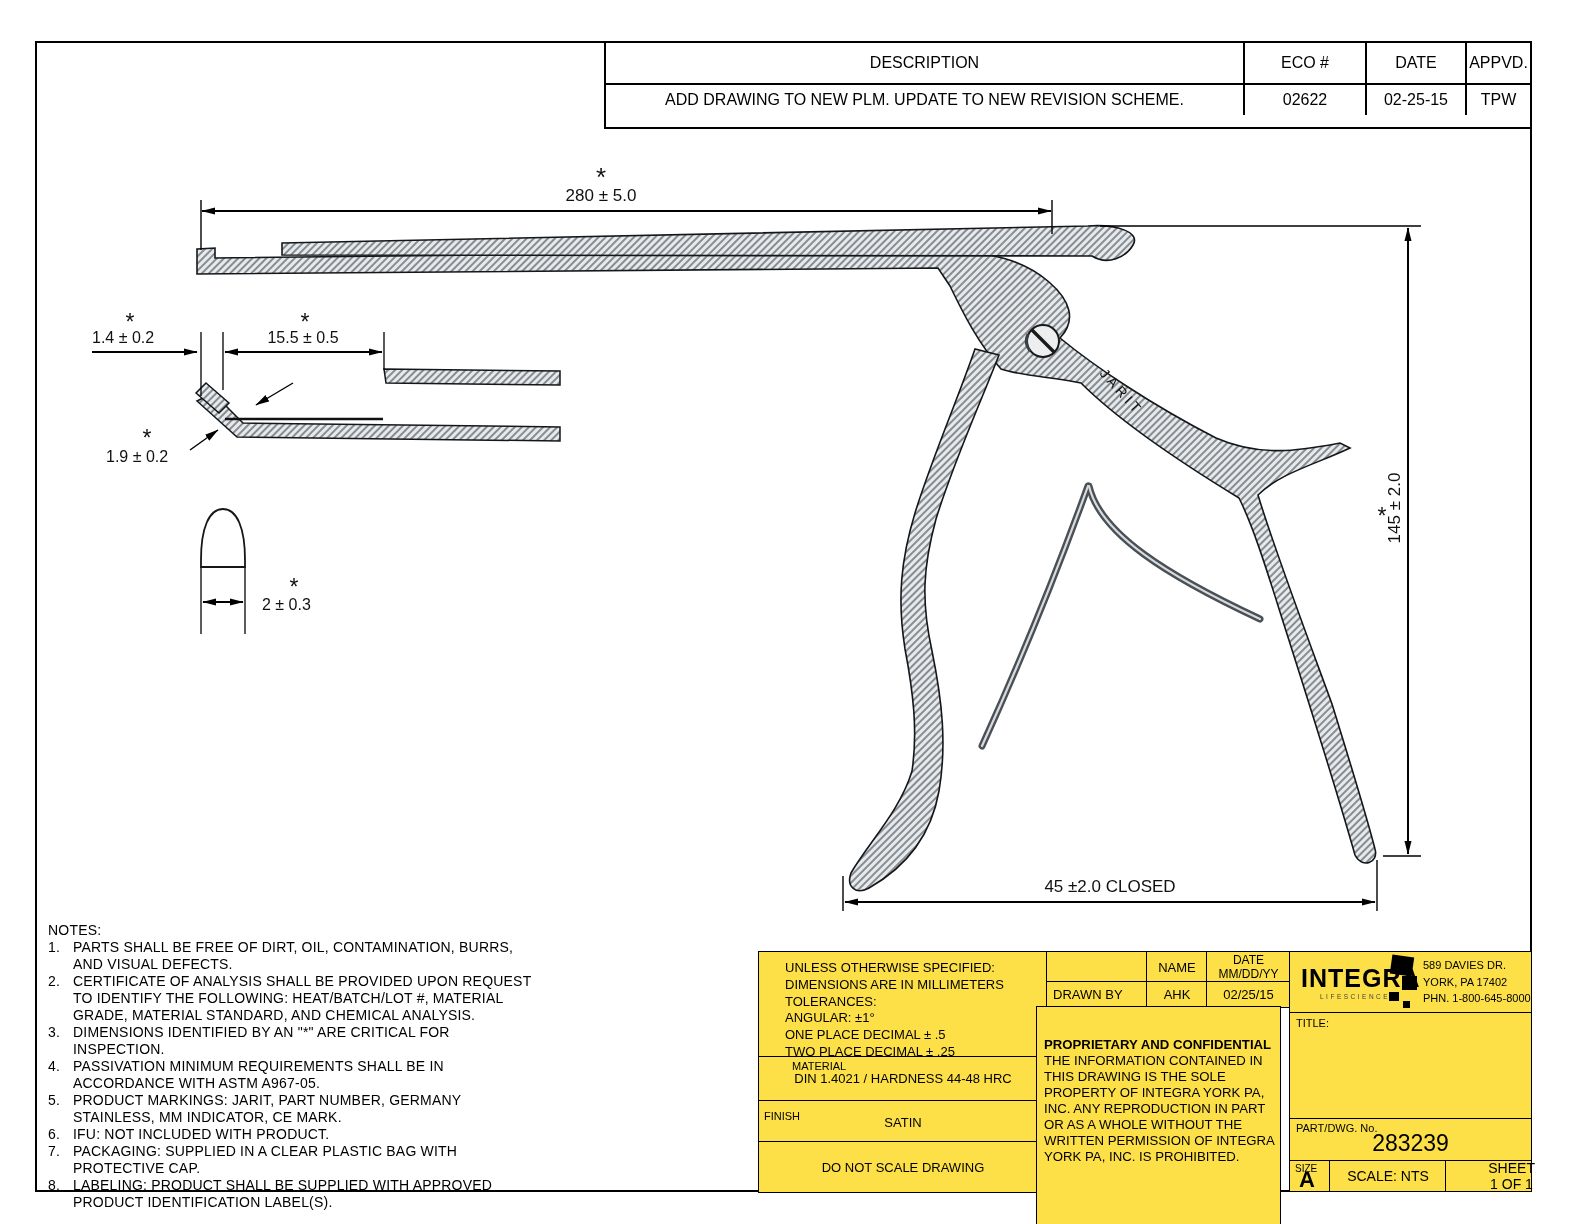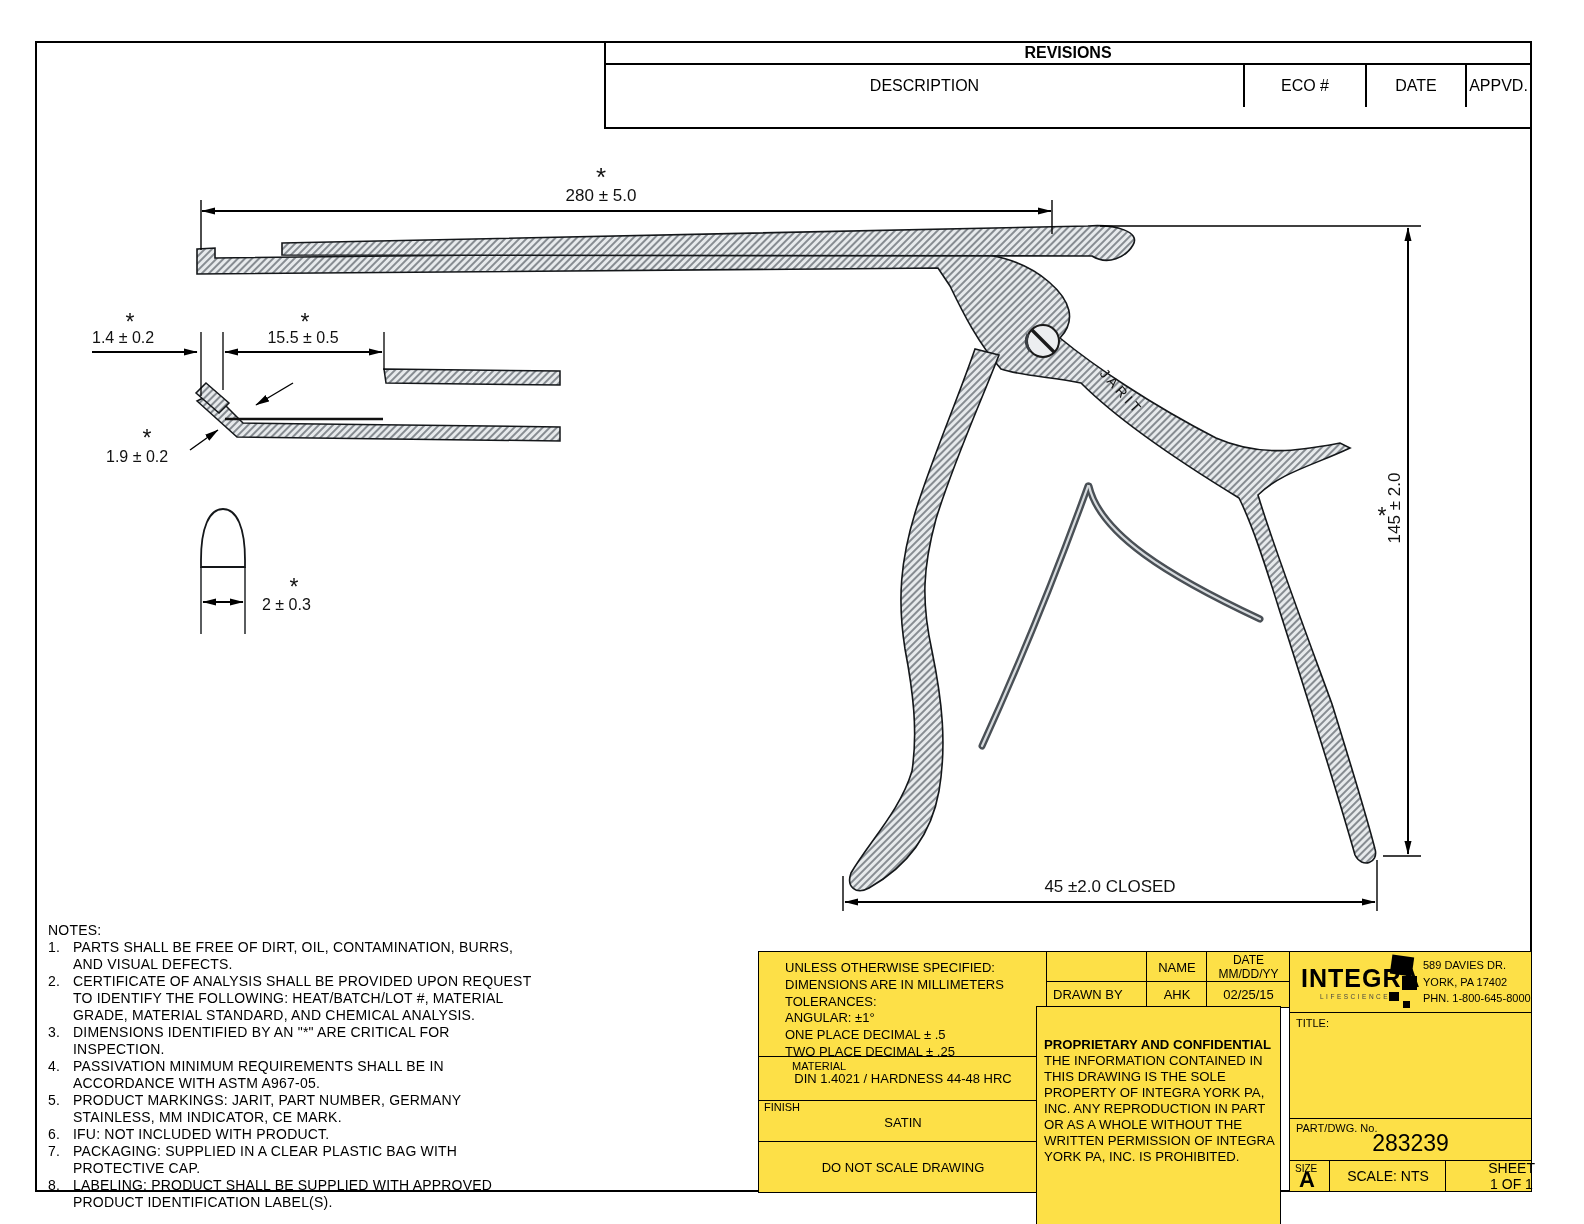--- a/index.html
+++ b/index.html
@@ -29,28 +29,31 @@
   svg text{font-family:"Liberation Sans",sans-serif;fill:#111;}
 </style>
 </head>
 <body>
 
 <div>
 
   <div id="outer-border" class="abs"></div>
 
   <div id="rev-table" class="abs">
-    <div class="rev-row" style="height:22px;">
-      <div class="rev-c" style="flex:1;font-weight:bold;">REVISIONS</div>
-    </div>
     <div class="rev-row" style="height:42px;">
       <div class="rev-c w-desc">DESCRIPTION</div>
       <div class="rev-c w-eco">ECO #</div>
       <div class="rev-c w-date">DATE</div>
       <div class="rev-c w-app">APPVD.</div>
+    </div>
+    <div class="rev-row" style="height:30px;">
+      <div class="rev-c w-desc">ADD DRAWING TO NEW PLM. UPDATE TO NEW REVISION SCHEME.</div>
+      <div class="rev-c w-eco">02622</div>
+      <div class="rev-c w-date">02-25-15</div>
+      <div class="rev-c w-app">TPW</div>
     </div>
   </div>
 
   <svg class="abs" style="left:0;top:0;" width="1584" height="1224" viewBox="0 0 1584 1224">
     <defs>
       <pattern id="metal" width="5" height="5" patternUnits="userSpaceOnUse" patternTransform="rotate(45)">
         <rect width="5" height="5" fill="#e7eaec"></rect>
         <line x1="1" y1="0" x2="1" y2="5" stroke="#5d646b" stroke-width="1.4"></line>
       </pattern>
       <marker id="arw" viewBox="0 0 12 8" refX="11.4" refY="4" markerWidth="14" markerHeight="9.5" orient="auto-start-reverse" markerUnits="userSpaceOnUse">
@@ -222,21 +225,21 @@
     <div class="tol-line">ONE PLACE DECIMAL ± .5</div>
     <div class="tol-line">TWO PLACE DECIMAL ± .25</div>
   </div>
 
   <div class="cell" style="left:758px;top:1056px;width:290px;height:46px;">
     <span class="tiny-label" style="left:5px;top:3px;margin-left:28px;">MATERIAL</span>
     <div class="ctr" style="position:absolute;left:0;top:14px;width:100%;font-size:13px;">DIN 1.4021 / HARDNESS 44-48 HRC</div>
   </div>
 
   <div class="cell" style="left:758px;top:1100px;width:290px;height:43px;">
-    <span class="tiny-label" style="left:5px;top:0;">FINISH</span>
+    <span class="tiny-label" style="left:5px;top:9px;">FINISH</span>
     <div class="ctr" style="position:absolute;left:0;top:14px;width:100%;font-size:13px;">SATIN</div>
   </div>
 
   <div class="cell ctr" style="left:758px;top:1141px;width:290px;height:52px;font-size:13px;">DO NOT SCALE DRAWING</div>
 
   <div class="cell" style="left:1046px;top:951px;width:102px;height:32px;"></div>
   <div class="cell ctr" style="left:1146px;top:951px;width:62px;height:32px;font-size:13px;">NAME</div>
   <div class="cell" style="left:1206px;top:951px;width:85px;height:32px;">
     <div style="text-align:center;font-size:12px;line-height:14px;padding-top:1px;">
       <div>DATE</div>

